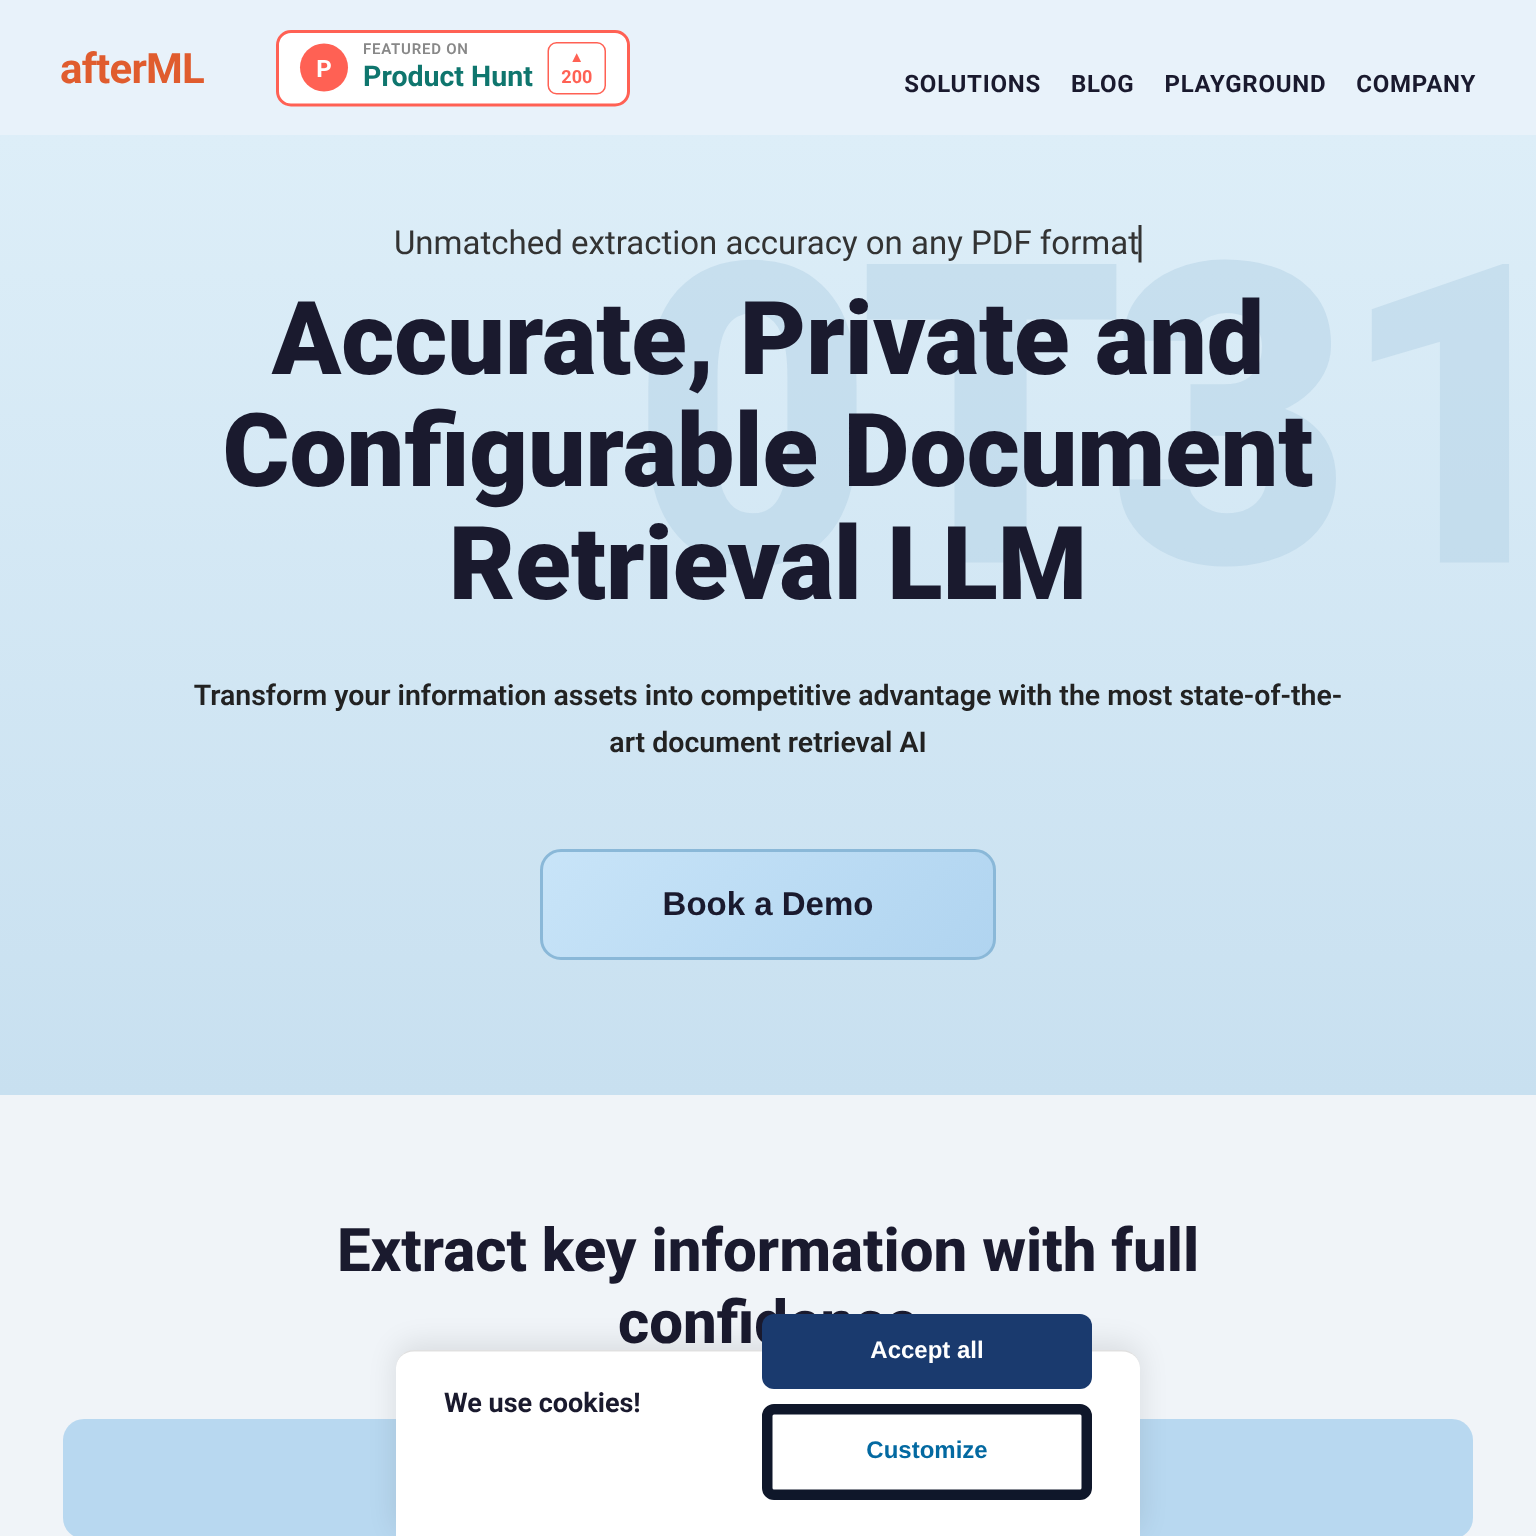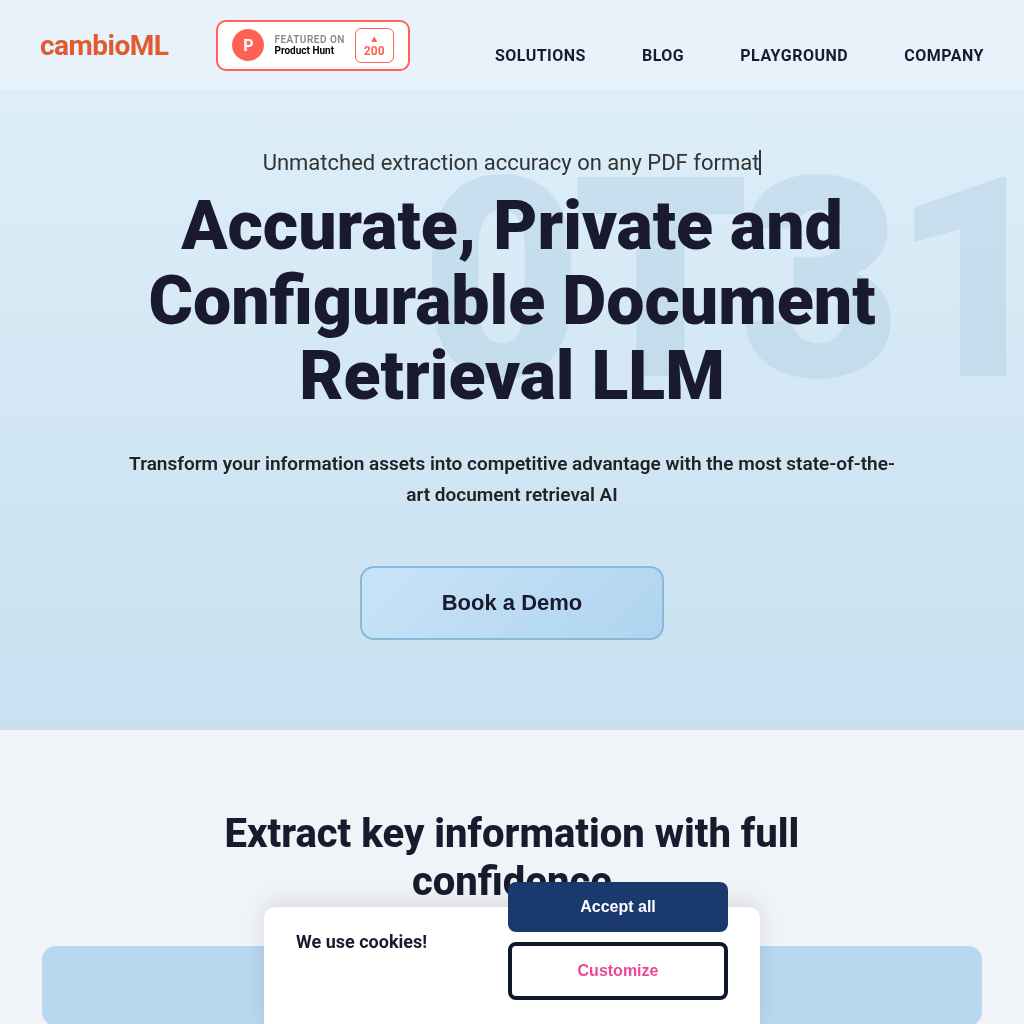--- a/index.html
+++ b/index.html
@@ -25,29 +25,29 @@
       padding: 6px 14px; background: white;
       margin-right: 20px;
     }
     .ph-icon {
       width: 32px; height: 32px; background: #ff6154; border-radius: 50%;
       display: flex; align-items: center; justify-content: center;
       color: white; font-weight: 700; font-size: 16px;
     }
     .ph-text { display: flex; flex-direction: column; }
     .ph-featured { font-size: 10px; color: #888; font-weight: 600; letter-spacing: 0.5px; text-transform: uppercase; }
-    .ph-name { font-size: 10px; font-weight: 700; color: #000000; }
+    .ph-name { font-size: 19px; font-weight: 700; color: #0f766e; }
     .ph-count {
       display: flex; flex-direction: column; align-items: center;
       border: 1px solid #ff6154; border-radius: 6px;
       padding: 4px 8px; color: #ff6154; font-weight: 700; font-size: 12px;
     }
     .ph-arrow { font-size: 10px; }
 
-    .nav-links { display: flex; gap: 56px; margin-left: auto; margin-top: 21px; }
+    .nav-links { display: flex; gap: 20px; margin-left: auto; margin-top: 21px; }
     .nav-link {
       font-size: 16px; font-weight: 700; color: #1a1a2e;
       text-decoration: none; letter-spacing: 0.5px;
       cursor: pointer;
     }
 
     
     .hero {
       background: linear-gradient(180deg, #ddeef8 0%, #c8e0f0 100%);
       min-height: 640px;
@@ -134,32 +134,32 @@
       font-size: 14px; color: #444; line-height: 1.5; margin-bottom: 20px;
     }
     .cookie-link { color: #1a1a2e; font-weight: 700; text-decoration: underline; cursor: pointer; }
     .cookie-buttons { display: flex; flex-direction: column; gap: 10px; float: right; width: 220px; margin-top: -80px; }
     .btn-accept {
       background: #1a3a6e; color: white; border: none;
       border-radius: 8px; padding: 16px; font-size: 16px;
       font-weight: 600; cursor: pointer;
     }
     .btn-customize {
-      background: white; color: #ec4899; border: 4px solid #0f172a;
+      background: white; color: #0369a1; border: 7px solid #0f172a;
       border-radius: 8px; padding: 16px; font-size: 16px;
       font-weight: 600; cursor: pointer;
     }
   </style>
 </head>
 <body>
 
 <nav>
   <div class="logo">
     <span class="logo-text">
-      <span>cambio</span><span style="color:#e05c2e;">ML</span>
+      <span>after</span><span style="color:#e05c2e;">ML</span>
     </span>
   </div>
 
   <div class="product-hunt-badge">
     <div class="ph-icon">
       <span>P</span>
     </div>
     <div class="ph-text">
       <span class="ph-featured">FEATURED ON</span>
       <span class="ph-name">Product Hunt</span>

